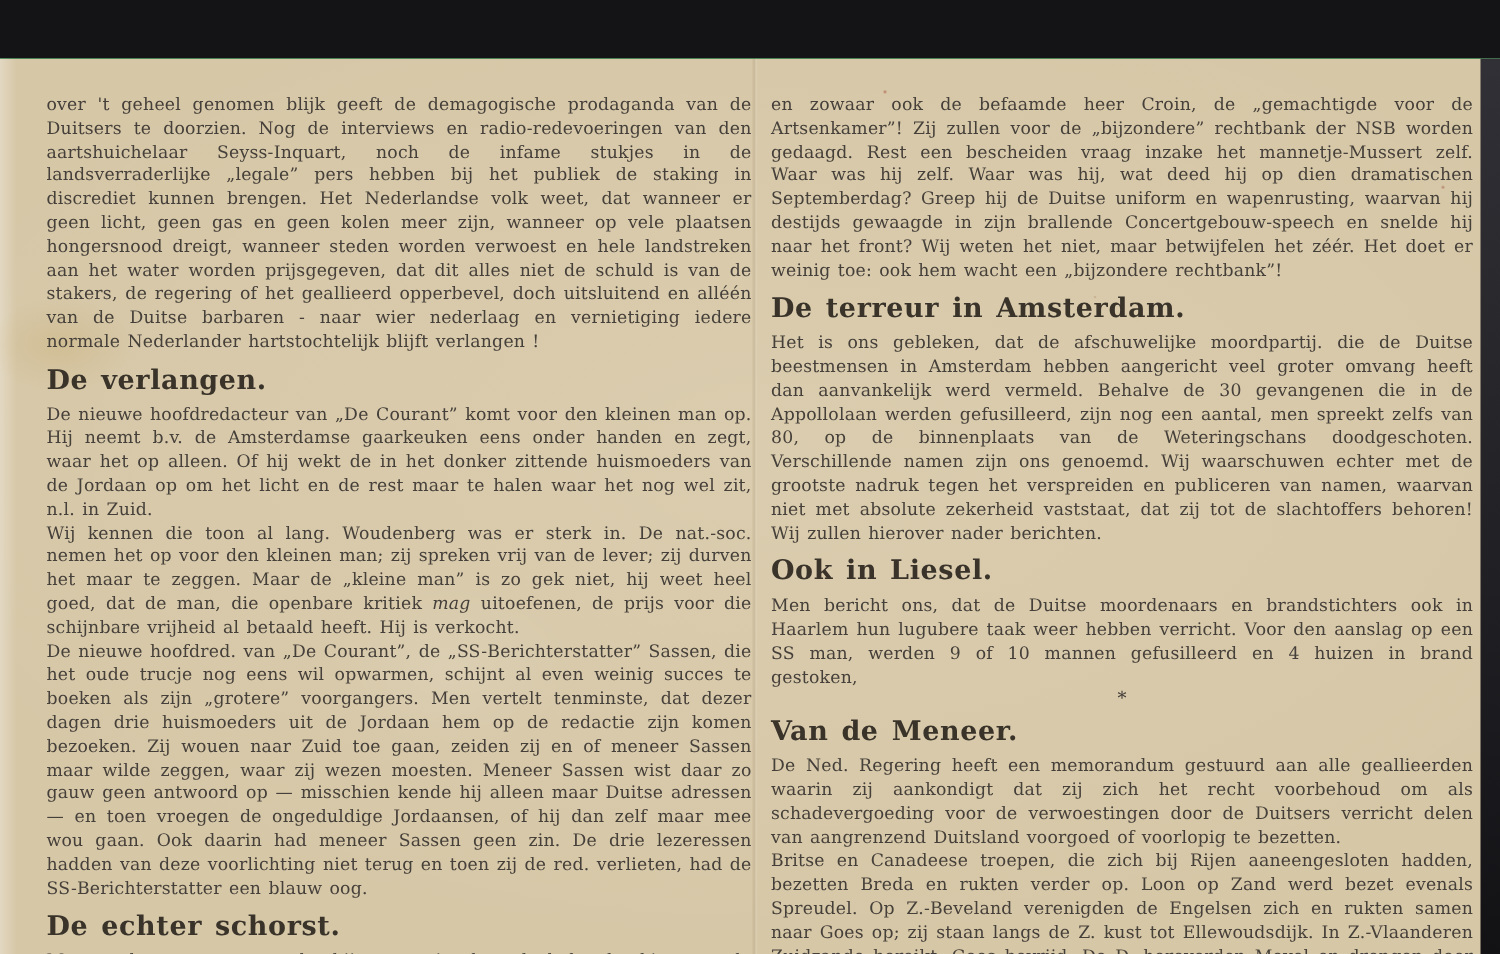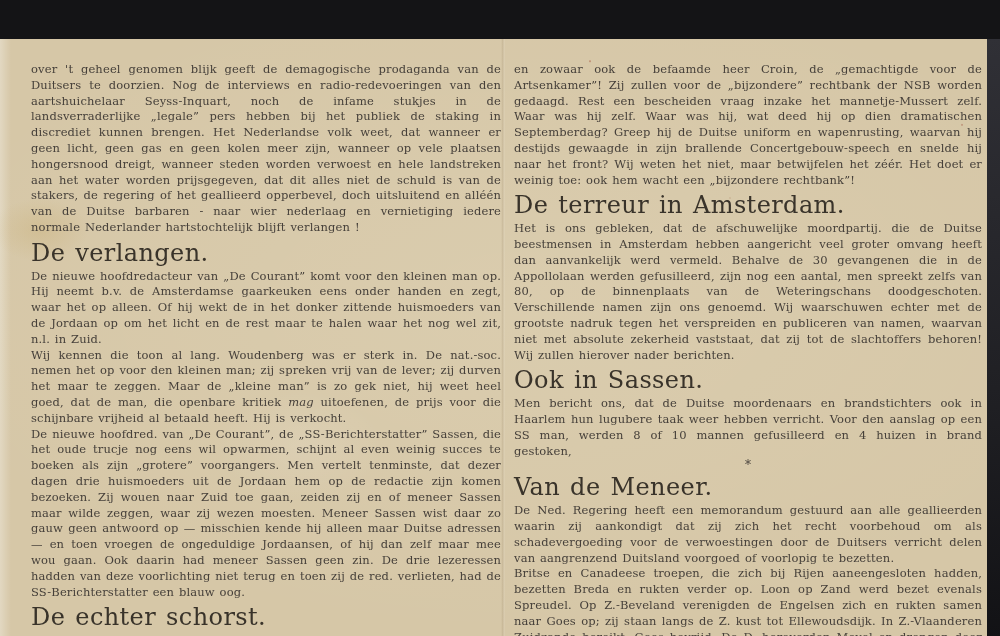--- a/index.html
+++ b/index.html
@@ -30,21 +30,21 @@
     position:absolute;top:23px;
     color:var(--ink,#46403a);
     font-size:11.5px;line-height:15.8px;
   }
   .col-left{left:31px;width:470px;}
   .col-right{left:514px;width:468px;}
   .col p{
     margin:0;text-align:justify;word-spacing:1px;letter-spacing:.15px;
   }
   .col h2{
-    font-size:24px;font-weight:400;margin:10px 0 7px 0;
+    font-size:18px;font-weight:700;margin:10px 0 7px 0;
     color:var(--heading-ink,#3a342b);
     letter-spacing:.4px;word-spacing:2px;
   }
   .col .sep{
     text-align:center;font-size:12px;line-height:10px;margin:1px 0 0 0;
     color:var(--ink,#46403a);
   }
   .edge-right{
     position:absolute;top:0;right:0;bottom:0;width:13px;
     background:linear-gradient(180deg,#303036 0%,#202024 55%,#101013 100%);
@@ -65,22 +65,22 @@
         <p>De nieuwe hoofdredacteur van „De Courant” komt voor den kleinen man op. Hij neemt b.v. de Amsterdamse gaarkeuken eens onder handen en zegt, waar het op alleen. Of hij wekt de in het donker zittende huismoeders van de Jordaan op om het licht en de rest maar te halen waar het nog wel zit, n.l. in Zuid.</p>
         <p>Wij kennen die toon al lang. Woudenberg was er sterk in. De nat.-soc. nemen het op voor den kleinen man; zij spreken vrij van de lever; zij durven het maar te zeggen. Maar de „kleine man” is zo gek niet, hij weet heel goed, dat de man, die openbare kritiek <i>mag</i> uitoefenen, de prijs voor die schijnbare vrijheid al betaald heeft. Hij is verkocht.</p>
         <p>De nieuwe hoofdred. van „De Courant”, de „SS-Berichterstatter” Sassen, die het oude trucje nog eens wil opwarmen, schijnt al even weinig succes te boeken als zijn „grotere” voorgangers. Men vertelt tenminste, dat dezer dagen drie huismoeders uit de Jordaan hem op de redactie zijn komen bezoeken. Zij wouen naar Zuid toe gaan, zeiden zij en of meneer Sassen maar wilde zeggen, waar zij wezen moesten. Meneer Sassen wist daar zo gauw geen antwoord op — misschien kende hij alleen maar Duitse adressen — en toen vroegen de ongeduldige Jordaansen, of hij dan zelf maar mee wou gaan. Ook daarin had meneer Sassen geen zin. De drie lezeressen hadden van deze voorlichting niet terug en toen zij de red. verlieten, had de SS-Berichterstatter een blauw oog.</p>
         <h2>De echter schorst.</h2>
         <p>Mussert laat even weten, dat hij er nog is, door de bekendmaking van de schorsing van een tiental zijner allerüberhöchste functionarissen, die zich in September van een andere kant n. l. hun achterant lieten zien. Het is werkelijk een respectabele lijst: vertrouwensmannen van de eerste orde als Plekker, Van Vloten, Van Lynden van Horstenwaerde; dappere lawaaimakers als Marchant et d' Ansembourg, Voorhoeve en Thoen</p>
       </div>
     <div class="col col-right">
         <p>en zowaar ook de befaamde heer Croin, de „gemachtigde voor de Artsenkamer”! Zij zullen voor de „bijzondere” rechtbank der NSB worden gedaagd. Rest een bescheiden vraag inzake het mannetje-Mussert zelf. Waar was hij zelf. Waar was hij, wat deed hij op dien dramatischen Septemberdag? Greep hij de Duitse uniform en wapenrusting, waarvan hij destijds gewaagde in zijn brallende Concertgebouw-speech en snelde hij naar het front? Wij weten het niet, maar betwijfelen het zéér. Het doet er weinig toe: ook hem wacht een „bijzondere rechtbank”!</p>
         <h2>De terreur in Amsterdam.</h2>
         <p>Het is ons gebleken, dat de afschuwelijke moordpartij. die de Duitse beestmensen in Amsterdam hebben aangericht veel groter omvang heeft dan aanvankelijk werd vermeld. Behalve de 30 gevangenen die in de Appollolaan werden gefusilleerd, zijn nog een aantal, men spreekt zelfs van 80, op de binnenplaats van de Weteringschans doodgeschoten. Verschillende namen zijn ons genoemd. Wij waarschuwen echter met de grootste nadruk tegen het verspreiden en publiceren van namen, waarvan niet met absolute zekerheid vaststaat, dat zij tot de slachtoffers behoren! Wij zullen hierover nader berichten.</p>
-        <h2>Ook in Sassen.</h2>
-        <p>Men bericht ons, dat de Duitse moordenaars en brandstichters ook in Haarlem hun lugubere taak weer hebben verricht. Voor den aanslag op een SS man, werden 8 of 10 mannen gefusilleerd en 4 huizen in brand gestoken,</p>
+        <h2>Ook in Liesel.</h2>
+        <p>Men bericht ons, dat de Duitse moordenaars en brandstichters ook in Haarlem hun lugubere taak weer hebben verricht. Voor den aanslag op een SS man, werden 9 of 10 mannen gefusilleerd en 4 huizen in brand gestoken,</p>
         <div class="sep">*</div>
         <h2>Van de Meneer.</h2>
         <p>De Ned. Regering heeft een memorandum gestuurd aan alle geallieerden waarin zij aankondigt dat zij zich het recht voorbehoud om als schadevergoeding voor de verwoestingen door de Duitsers verricht delen van aangrenzend Duitsland voorgoed of voorlopig te bezetten.</p>
         <p>Britse en Canadeese troepen, die zich bij Rijen aaneengesloten hadden, bezetten Breda en rukten verder op. Loon op Zand werd bezet evenals Spreudel. Op Z.-Beveland verenigden de Engelsen zich en rukten samen naar Goes op; zij staan langs de Z. kust tot Ellewoudsdijk. In Z.-Vlaanderen Zuidzande bereikt. Goes bevrijd. De D. heroverden Meyel en drongen door tot Liesel. Bruggen bij Venlo en Roermond gebomb. Mosquitos vielen Keulen aan. Ook Ham en Münster. Klagenfurt vanuit Italie. Ook de Tirpitz te Tromso. Russen veroverden Chop in Tsj.-Sl. In O.-Pr. verbitterde gevechten. In Griekenland 65 km. van de Yoego-Slaafse grens.</p>
       </div>
     <div class="fold"></div>
   </div>
   <div class="edge-right"></div>
   <div class="edge-bottom"></div>
 </div>

